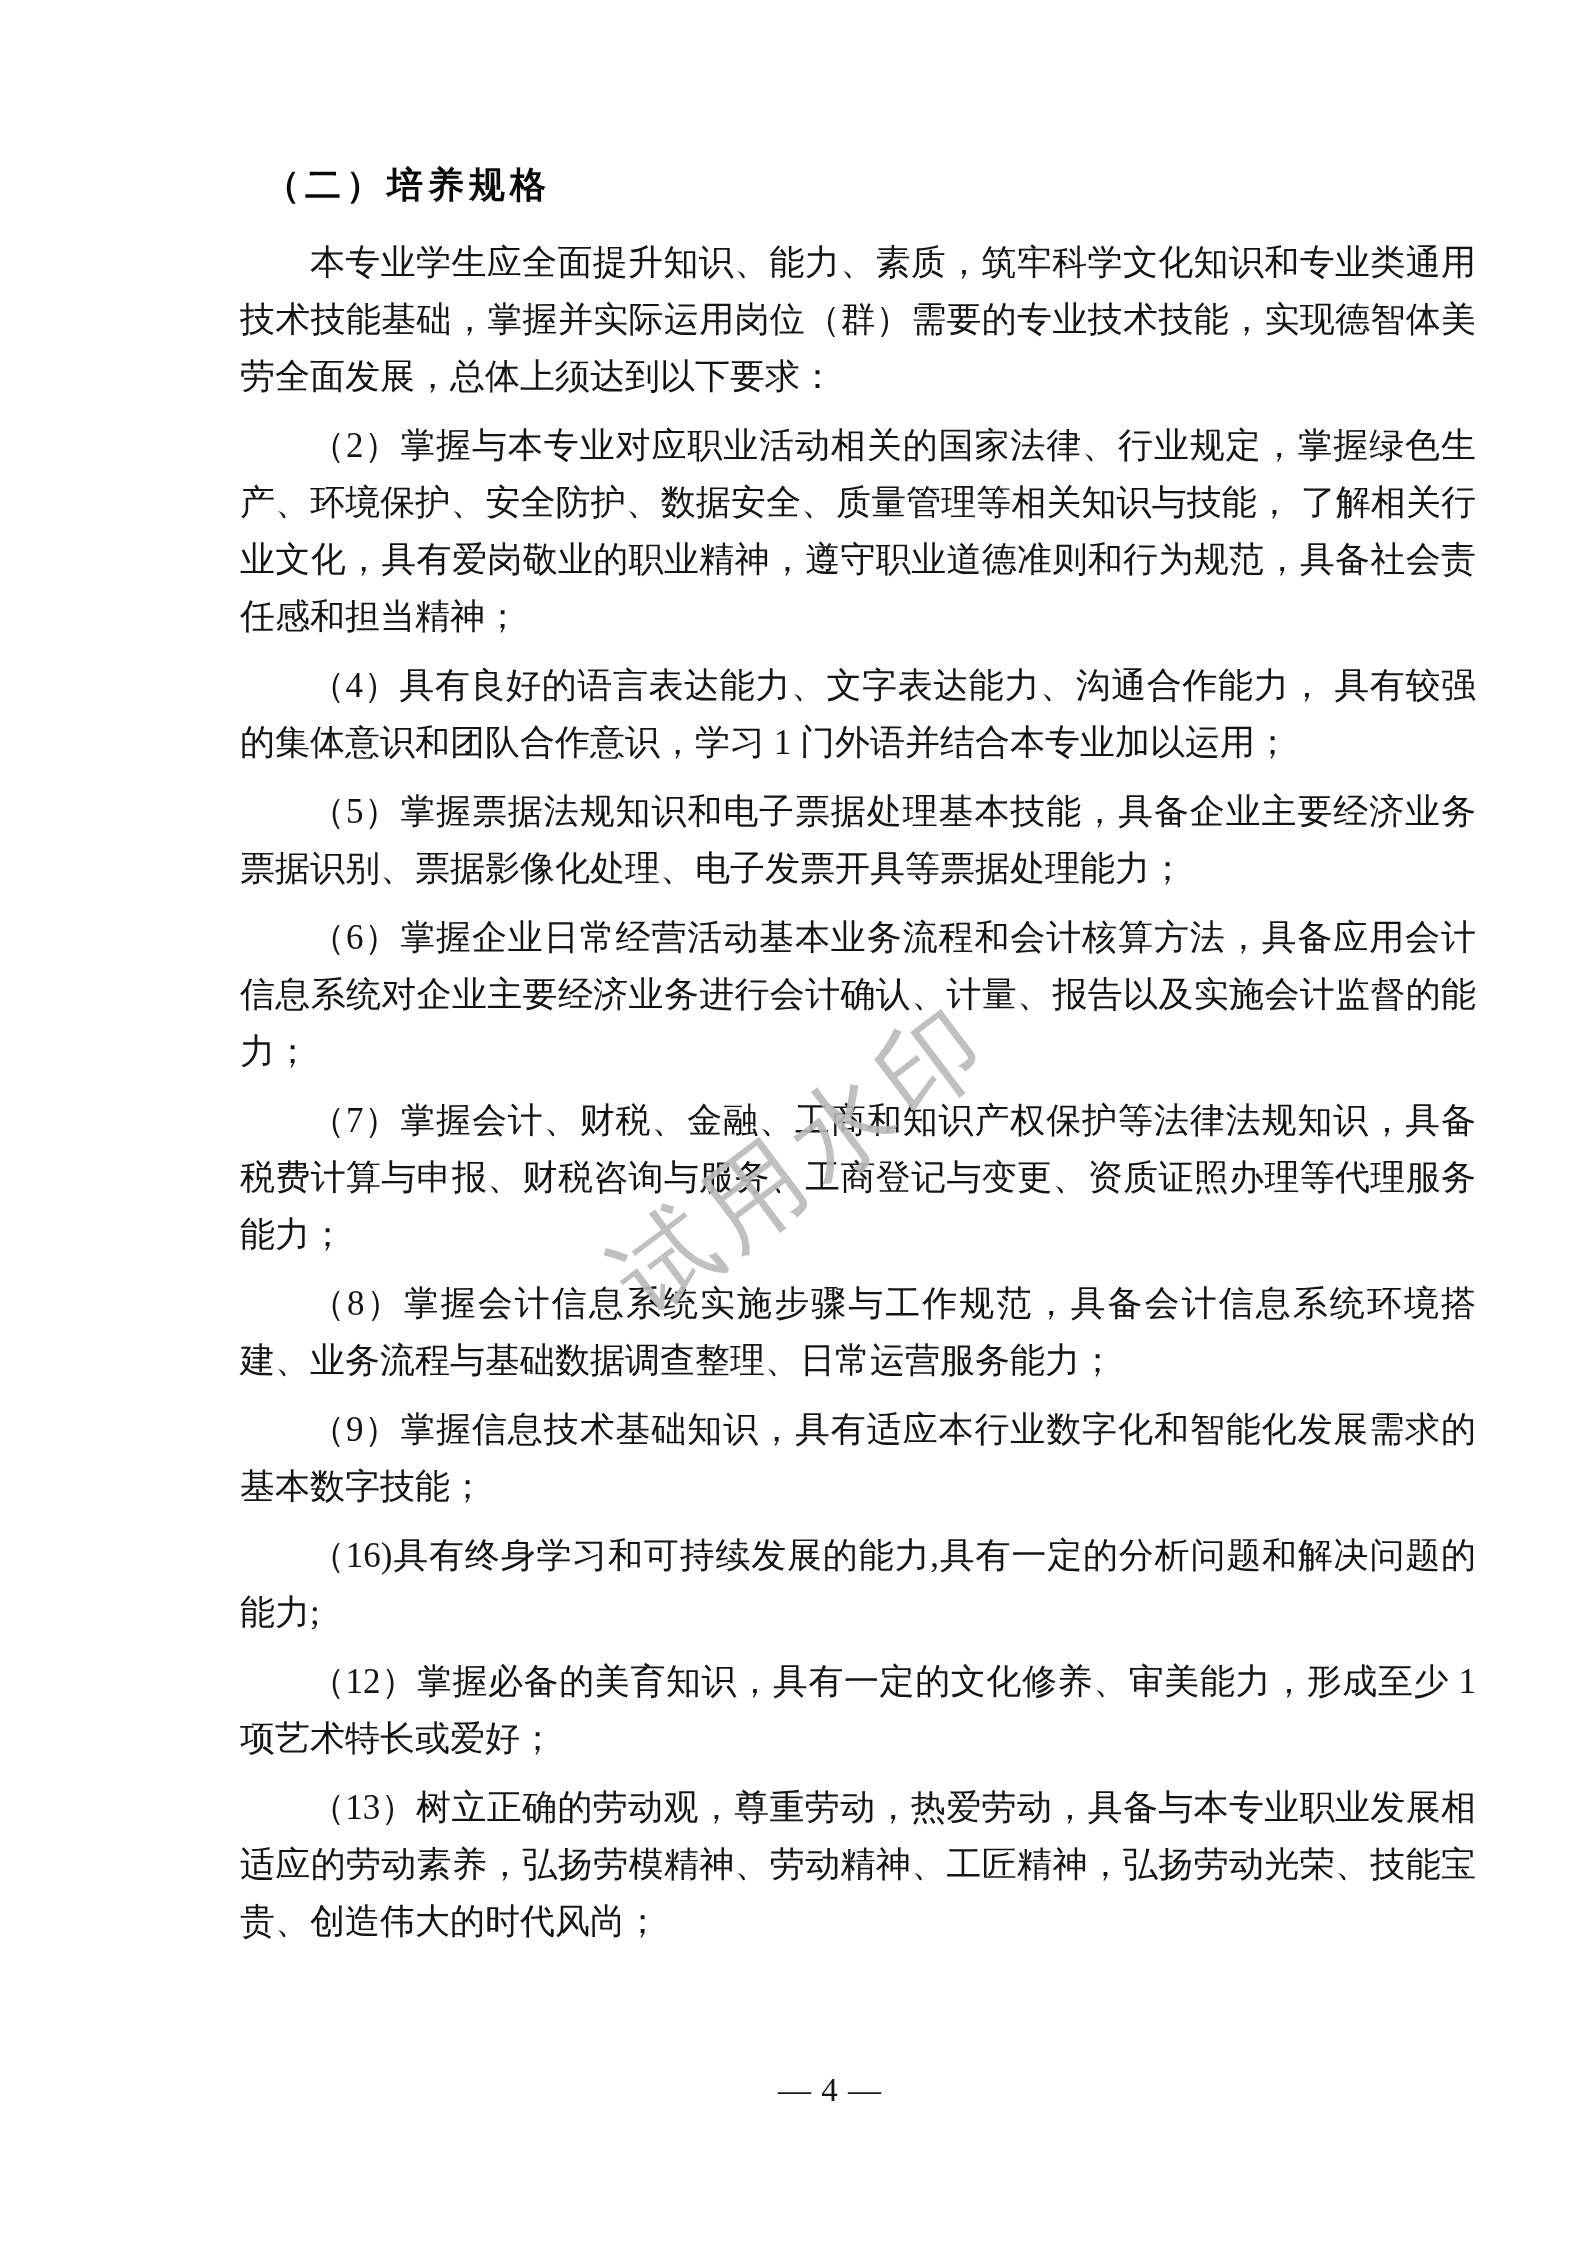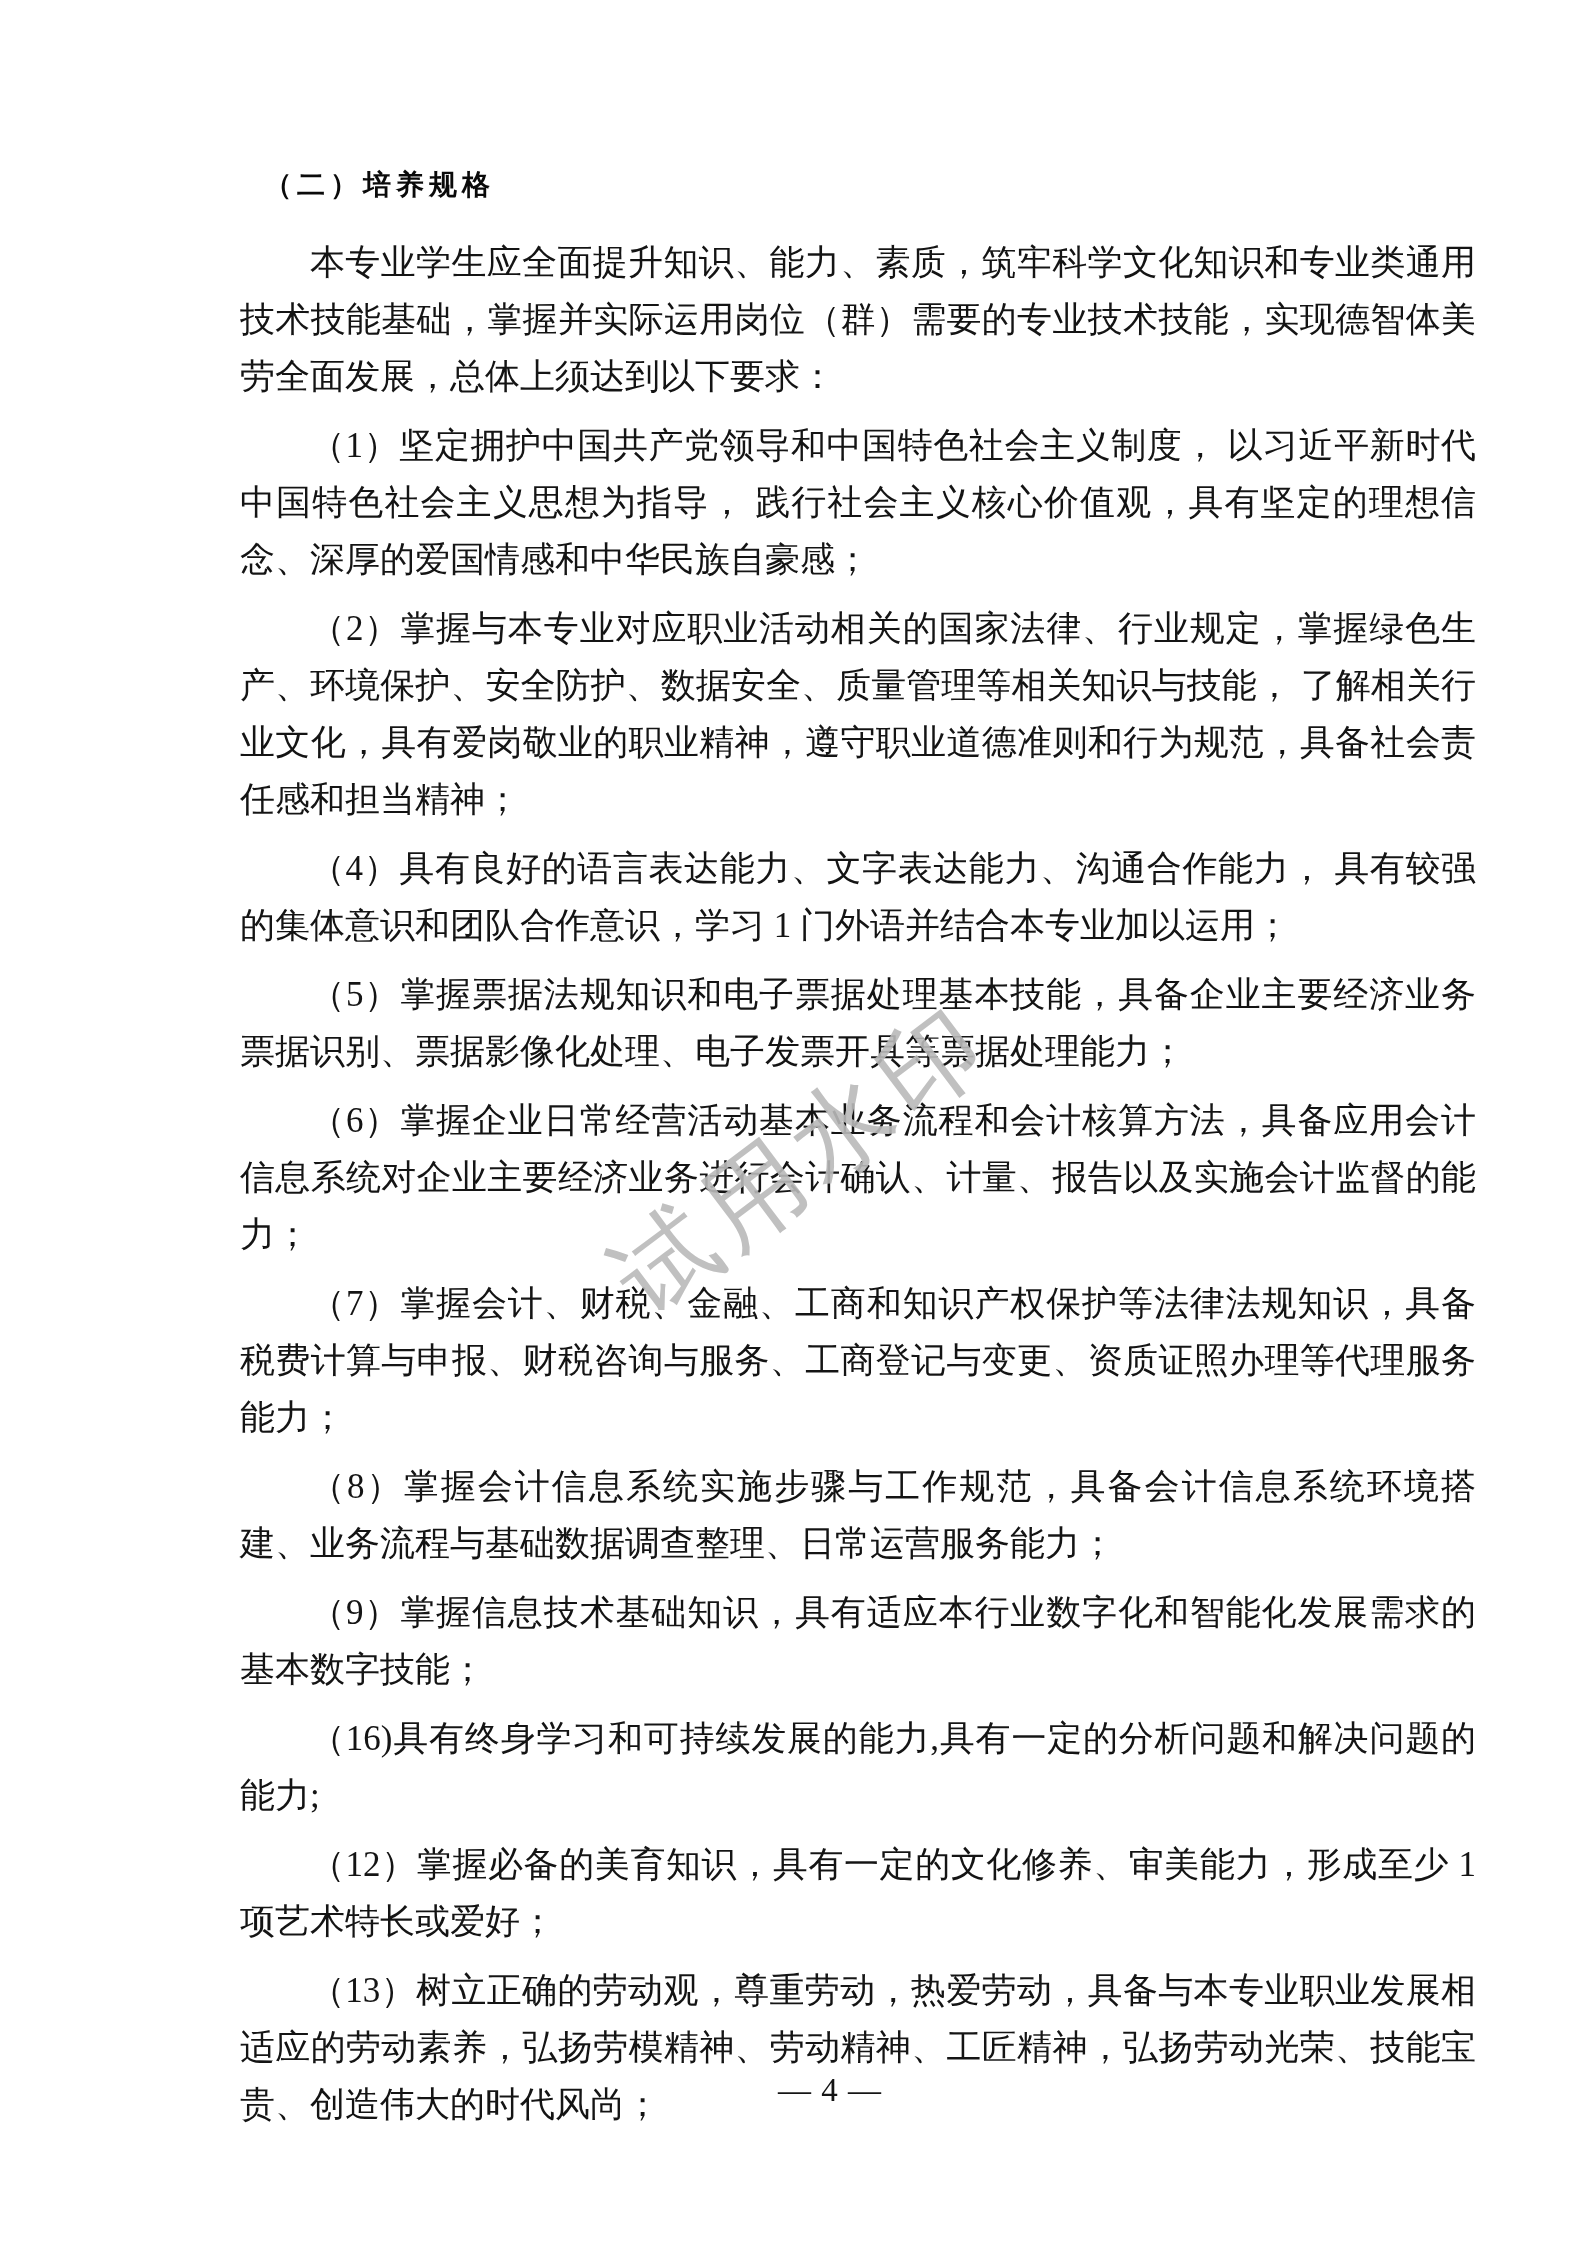--- a/index.html
+++ b/index.html
@@ -15,21 +15,21 @@
   }
   .content {
     position: absolute;
     left: 228px;
     top: 160px;
     width: 1260px;
   }
   .heading {
     font-family: "Liberation Sans", "DejaVu Sans", sans-serif;
     font-weight: 700;
-    font-size: 28px;
+    font-size: 36px;
     line-height: 50px;
     letter-spacing: 5px;
     text-indent: 36px;
     margin: 0;
     color: #0a0a0a;
   }
   .paragraphs { margin-top: 24px; }
   .paragraphs p {
     margin: 12px;
     font-size: 35px;
@@ -70,21 +70,20 @@
 <div class="page" style="color: rgb(20, 20, 20);">
 
   <div class="watermark" style="color: rgba(185, 185, 185, 0.9);">试用水印</div>
 
   <div class="content">
 
     <h1 class="heading">（二）培养规格</h1>
 
     <div class="paragraphs">
       <p>本专业学生应全面提升知识、能力、素质，筑牢科学文化知识和专业类通用技术技能基础，掌握并实际运用岗位（群）需要的专业技术技能，实现德智体美劳全面发展，总体上须达到以下要求：</p>
-      <p>（1）坚定拥护中国共产党领导和中国特色社会主义制度， 以习近平新时代中国特色社会主义思想为指导， 践行社会主义核心价值观，具有坚定的理想信念、深厚的爱国情感和中华民族自豪感；</p>
       <p>（2）掌握与本专业对应职业活动相关的国家法律、行业规定，掌握绿色生产、环境保护、安全防护、数据安全、质量管理等相关知识与技能， 了解相关行业文化，具有爱岗敬业的职业精神，遵守职业道德准则和行为规范，具备社会责任感和担当精神；</p>
       <p>（4）具有良好的语言表达能力、文字表达能力、沟通合作能力， 具有较强的集体意识和团队合作意识，学习 1 门外语并结合本专业加以运用；</p>
       <p>（5）掌握票据法规知识和电子票据处理基本技能，具备企业主要经济业务票据识别、票据影像化处理、电子发票开具等票据处理能力；</p>
       <p>（6）掌握企业日常经营活动基本业务流程和会计核算方法，具备应用会计信息系统对企业主要经济业务进行会计确认、计量、报告以及实施会计监督的能力；</p>
       <p>（7）掌握会计、财税、金融、工商和知识产权保护等法律法规知识，具备税费计算与申报、财税咨询与服务、工商登记与变更、资质证照办理等代理服务能力；</p>
       <p>（8）掌握会计信息系统实施步骤与工作规范，具备会计信息系统环境搭建、业务流程与基础数据调查整理、日常运营服务能力；</p>
       <p>（9）掌握信息技术基础知识，具有适应本行业数字化和智能化发展需求的基本数字技能；</p>
       <p>（16)具有终身学习和可持续发展的能力,具有一定的分析问题和解决问题的能力;</p>
       <p>（12）掌握必备的美育知识，具有一定的文化修养、审美能力，形成至少 1 项艺术特长或爱好；</p>
       <p>（13）树立正确的劳动观，尊重劳动，热爱劳动，具备与本专业职业发展相适应的劳动素养，弘扬劳模精神、劳动精神、工匠精神，弘扬劳动光荣、技能宝贵、创造伟大的时代风尚；</p>

